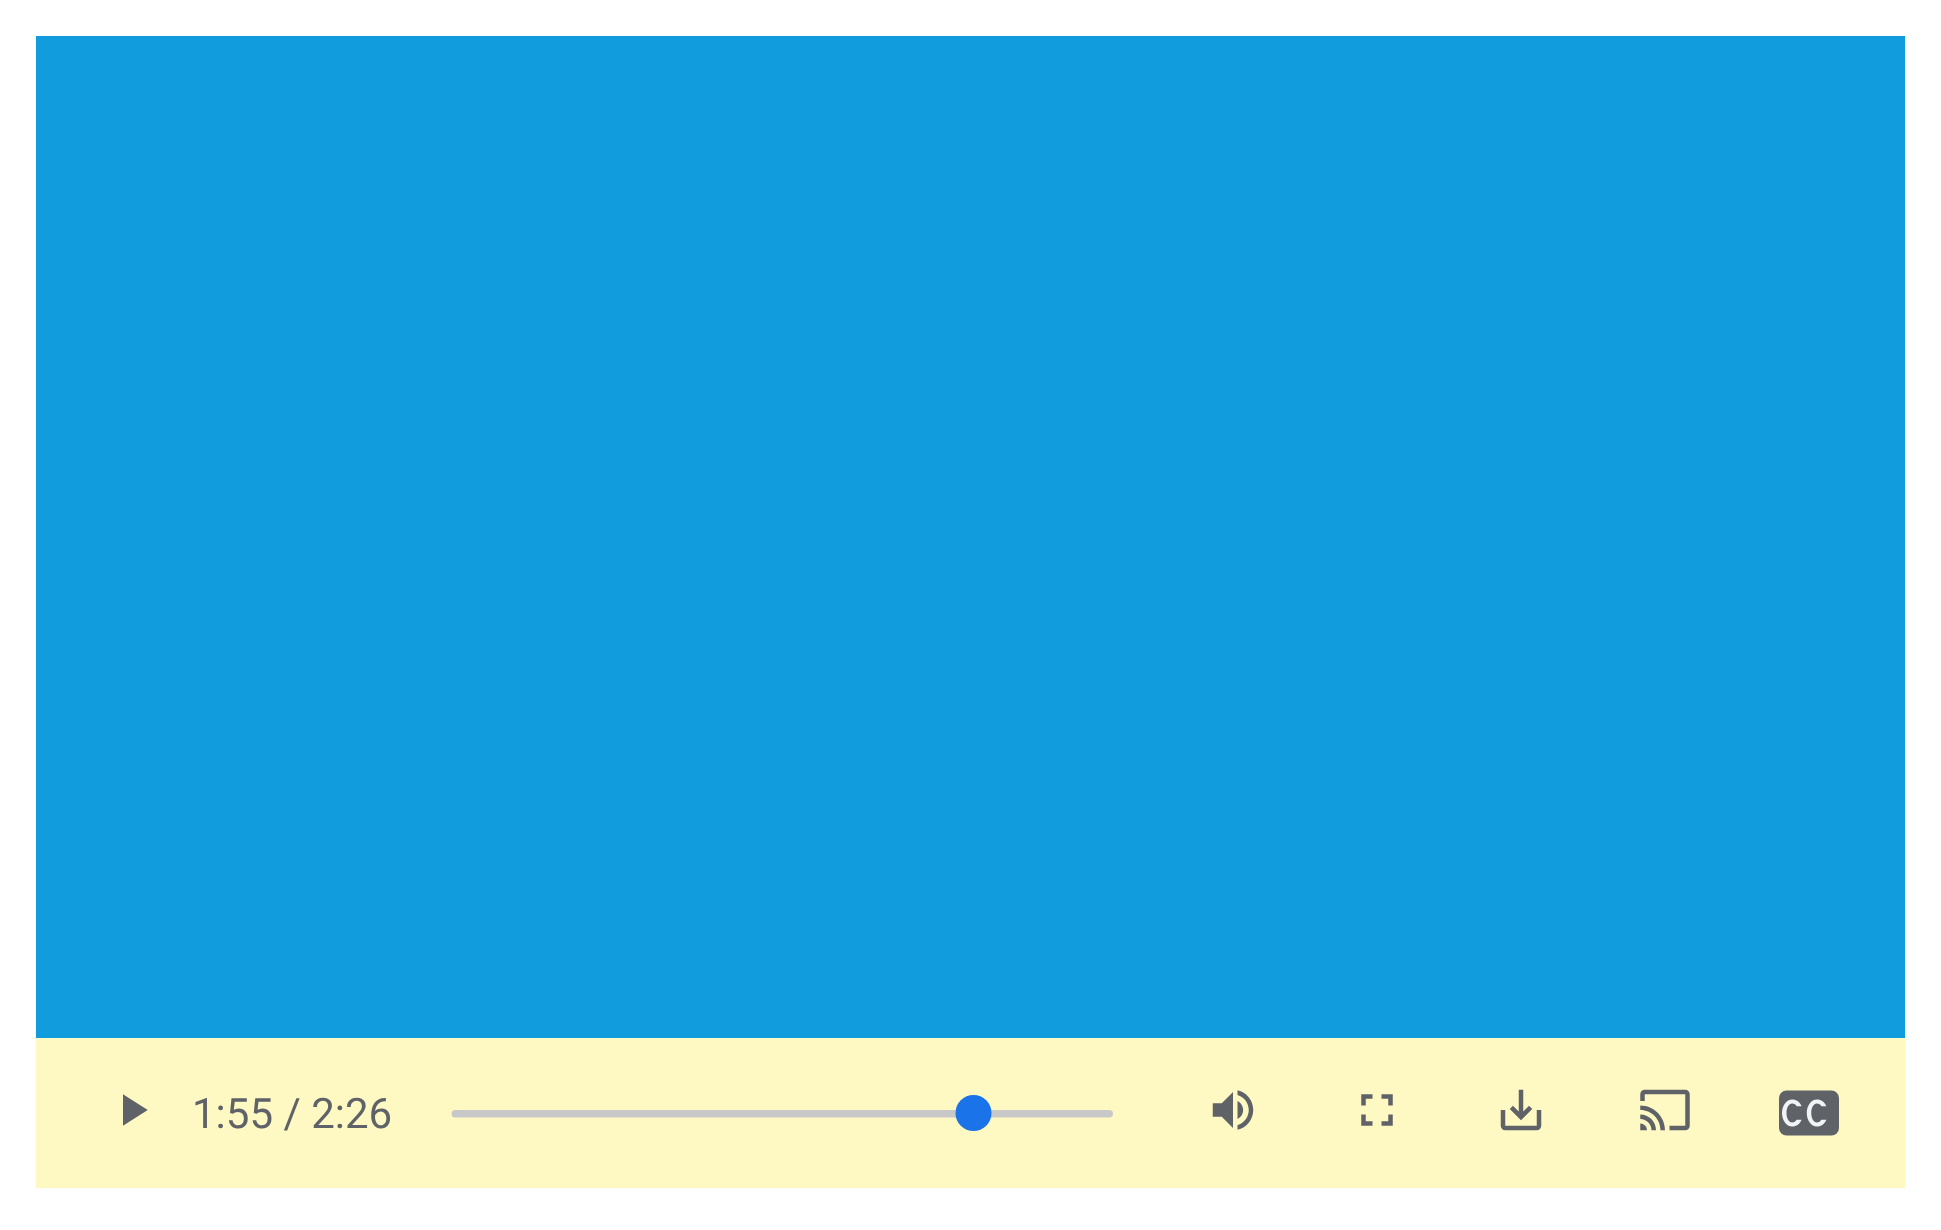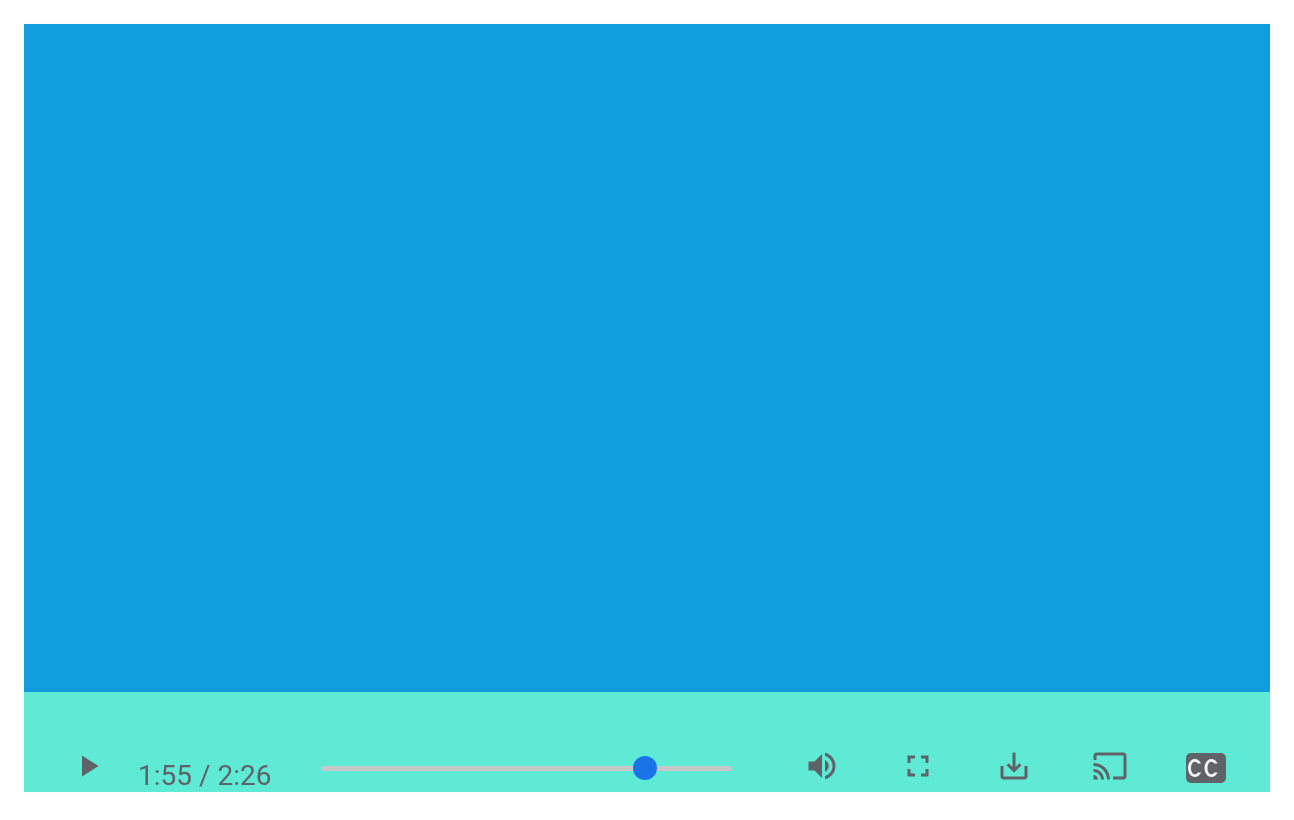--- a/index.html
+++ b/index.html
@@ -16,25 +16,25 @@
       display: flex;
       flex-direction: column;
       box-shadow: 0 0 0 1px rgba(0,0,0,0.01);
     }
     .video-area {
       flex: 1;
       background: #119ddd;
     }
     .controls-bar {
       height: 100px;
-      background: #5eead4;
+      background: #fef9c3;
       display: flex;
-      align-items: flex-end;
+      align-items: center;
       padding: 0 40px;
-      gap: 10px;
+      gap: 0;
     }
     .icon-btn {
       width: 48px;
       height: 48px;
       display: flex;
       align-items: center;
       justify-content: center;
       cursor: pointer;
       color: #5f6368;
       flex-shrink: 0;

